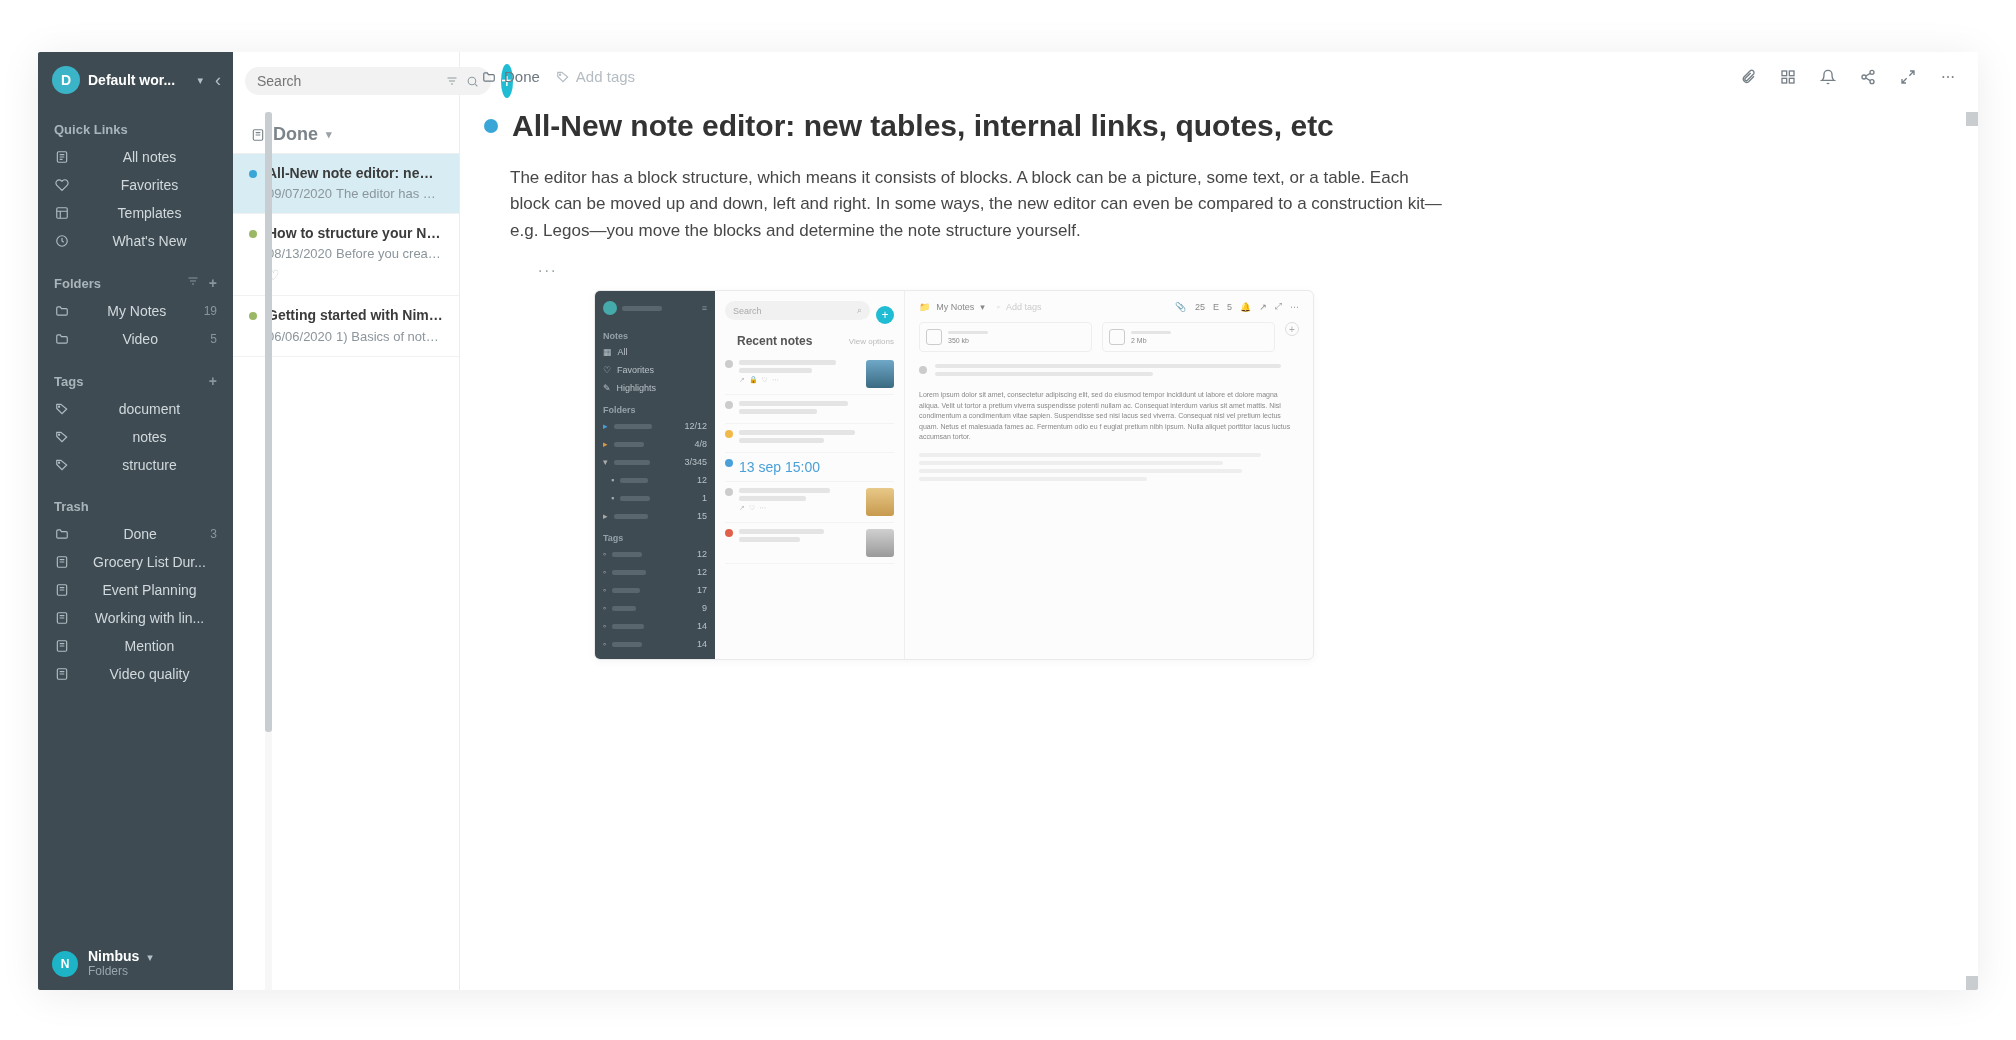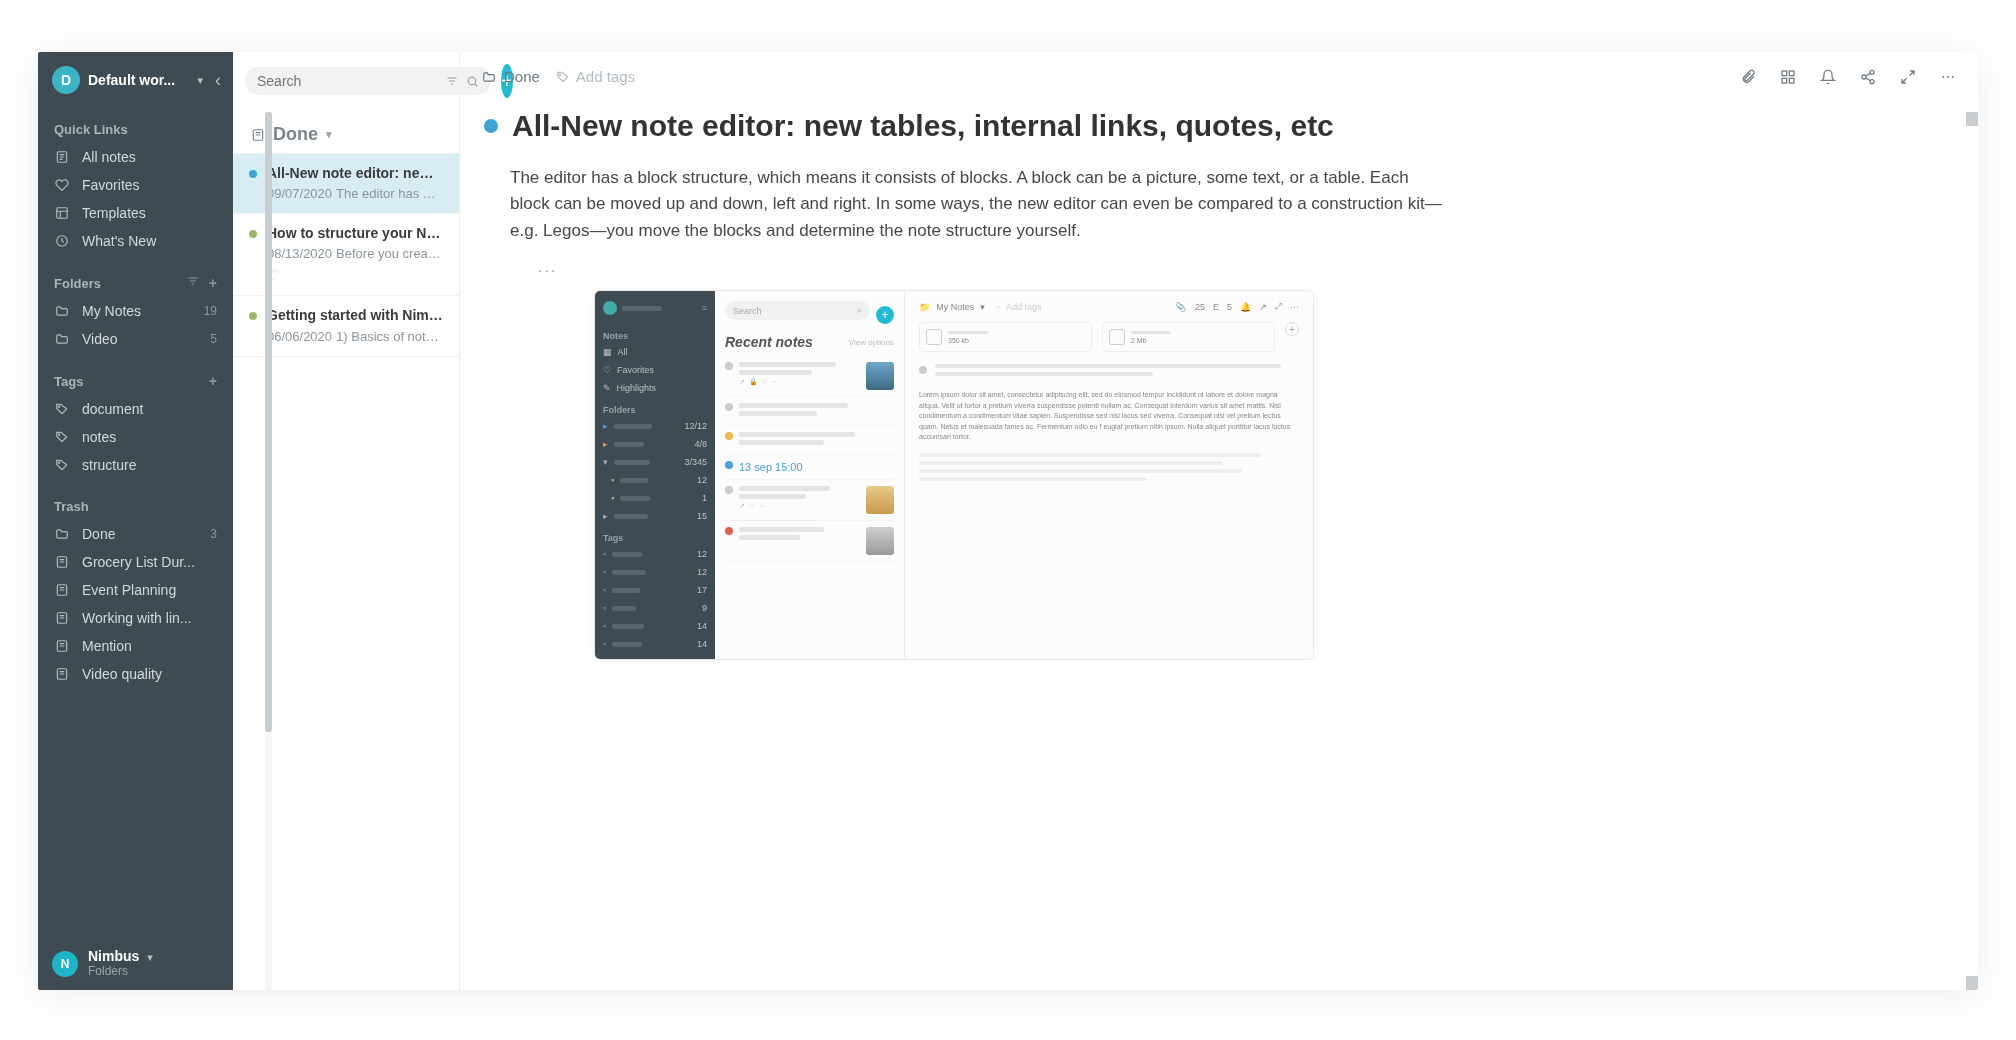--- a/index.html
+++ b/index.html
@@ -10,21 +10,21 @@
 
 .sidebar { width: 195px; background: #3e4b52; color: #cdd4d8; display: flex; flex-direction: column; font-size: 14px; }
 .sb-top { display: flex; align-items: center; padding: 14px 8px 14px 14px; gap: 8px; }
 .avatar { width: 28px; height: 28px; border-radius: 50%; background: #3cb4c7; color: #fff; display: flex; align-items: center; justify-content: center; font-weight: 600; font-size: 14px; }
 .ws-name { flex: 1; font-weight: 600; color: #fff; font-size: 14px; white-space: nowrap; overflow: hidden; text-overflow: ellipsis; }
 .chev { color: #b6c0c6; font-size: 11px; cursor: pointer; }
 .collapse { color: #b6c0c6; font-size: 18px; cursor: pointer; padding: 0 4px; }
 .sb-section { padding: 6px 0; }
 .sb-header { display: flex; align-items: center; justify-content: space-between; padding: 8px 16px 6px; color: #aab5bb; font-weight: 600; font-size: 13px; }
 .sb-header .hactions { display: flex; gap: 10px; color: #8a969d; font-size: 14px; }
-.sb-item { display: flex; align-items: center; gap: 12px; padding: 6px 16px; cursor: pointer; color: #d1d9dd; }
+.sb-item { display: flex; align-items: center; gap: 12px; padding: 6px 16px; cursor: pointer; color: #d1d9dd; text-align: center; }
 .sb-ic { width: 16px; display: inline-flex; justify-content: center; align-items: center; color: #b0bbc1; }
 .sb-label { flex: 1; white-space: nowrap; overflow: hidden; text-overflow: ellipsis; }
 .sb-count { color: #8a969d; font-size: 12px; }
 .sb-bottom { margin-top: auto; display: flex; align-items: center; gap: 10px; padding: 12px 14px; }
 .navatar { width: 26px; height: 26px; border-radius: 50%; background: #1cb4c6; color: #fff; display: flex; align-items: center; justify-content: center; font-weight: 700; font-size: 12px; }
 .binfo { display: flex; flex-direction: column; line-height: 1.1; }
 .bname { font-weight: 600; color: #fff; font-size: 14px; }
 .bplan { font-size: 12px; color: #9aa6ac; }
 .sidebar-scrollbar { position: absolute; left: 227px; top: 60px; width: 7px; height: 940px; background: rgba(0,0,0,0.03); }
 .sidebar-thumb { width: 100%; height: 620px; background: #c7cdd0; border-radius: 3px; }
@@ -65,21 +65,21 @@
 .e-side { width: 120px; background: #3e4b52; padding: 10px 8px; display: flex; flex-direction: column; gap: 4px; font-size: 9px; color: #b8c2c8; }
 .e-side-top { display:flex; align-items:center; gap:5px; margin-bottom:6px;}
 .e-side-top .ea { width:14px;height:14px;border-radius:50%;background:#4aa;}
 .e-sh { font-size: 9px; color: #95a1a8; text-transform: none; margin-top: 6px; font-weight:600;}
 .e-li { display:flex; align-items:center; gap:6px; padding:2px 0; }
 .e-bar { height:5px; background:#5a666d; border-radius:2px; }
 .e-mid { width: 190px; border-right:1px solid #eee; padding:10px; font-size:9px; color:#888;}
 .e-search { background:#f1f1f1; border-radius:10px; padding:4px 8px; font-size:9px; color:#aaa; display:flex; justify-content:space-between; align-items:center; margin-bottom:8px;}
 .e-add { width:18px;height:18px;border-radius:50%;background:#1fbcd3;color:#fff;display:inline-flex;align-items:center;justify-content:center;font-size:12px;margin-left:6px;}
 .e-htop {display:flex;align-items:center;}
-.e-recent { font-weight:600; color:#555; font-size:14px; margin:6px 0;font-style:italic;}
+.e-recent { font-weight:600; color:#555; font-size:12px; margin:6px 12px;}
 .e-list-item { display:flex; gap:6px; align-items:flex-start; padding:6px 0; border-bottom:1px solid #f3f3f3;}
 .e-thumb { width:28px;height:28px;background:linear-gradient(180deg,#6fa8c8,#3a6a82);border-radius:3px; }
 .e-thumb.t2 { background:linear-gradient(180deg,#e8c888,#c79a4e);}
 .e-thumb.t3 { background:linear-gradient(180deg,#d0d0d0,#9a9a9a);}
 .e-tline { height:5px;background:#e4e4e4;border-radius:2px;margin-bottom:3px;}
 .e-main { flex:1; padding:10px 14px; font-size:8px; color:#888;}
 .e-mn-top { display:flex; justify-content:space-between; align-items:center; font-size:9px; color:#888; margin-bottom:10px;}
 .e-cards { display:flex; gap:10px; margin-bottom:12px; }
 .e-card { flex:1; border:1px solid #eee; border-radius:4px; padding:6px; display:flex; gap:6px; align-items:center; font-size:8px; color:#888;}
 .e-card .ico { width:16px;height:16px;border:1px solid #ccc;border-radius:3px;}
@@ -533,21 +533,21 @@
         <div class="e-list-item">
                 <span class="e-bdot" style="background:#f0b94a"></span>
                 <div style="flex:1">
                   <div class="e-tline" style="width:75%"></div>
                   <div class="e-tline" style="width:55%"></div>
                 </div>
               </div>
         <div class="e-list-item">
                 <span class="e-bdot" style="background:#4aa0d8"></span>
                 <div style="flex:1">
-                  <div style="font-size:11px;color:#4aa0d8">13 sep 15:00</div>
+                  <div style="font-size:14px;color:#4aa0d8">13 sep 15:00</div>
                 </div>
               </div>
         <div class="e-list-item">
                 <span class="e-bdot" style="background:#ccc"></span>
                 <div style="flex:1">
                   <div class="e-tline" style="width:75%"></div>
                   <div class="e-tline" style="width:55%"></div>
                   <div style="display:flex;gap:4px;margin-top:3px;font-size:7px;color:#bbb">
                     <span>↗</span>
                     <span>♡</span>

